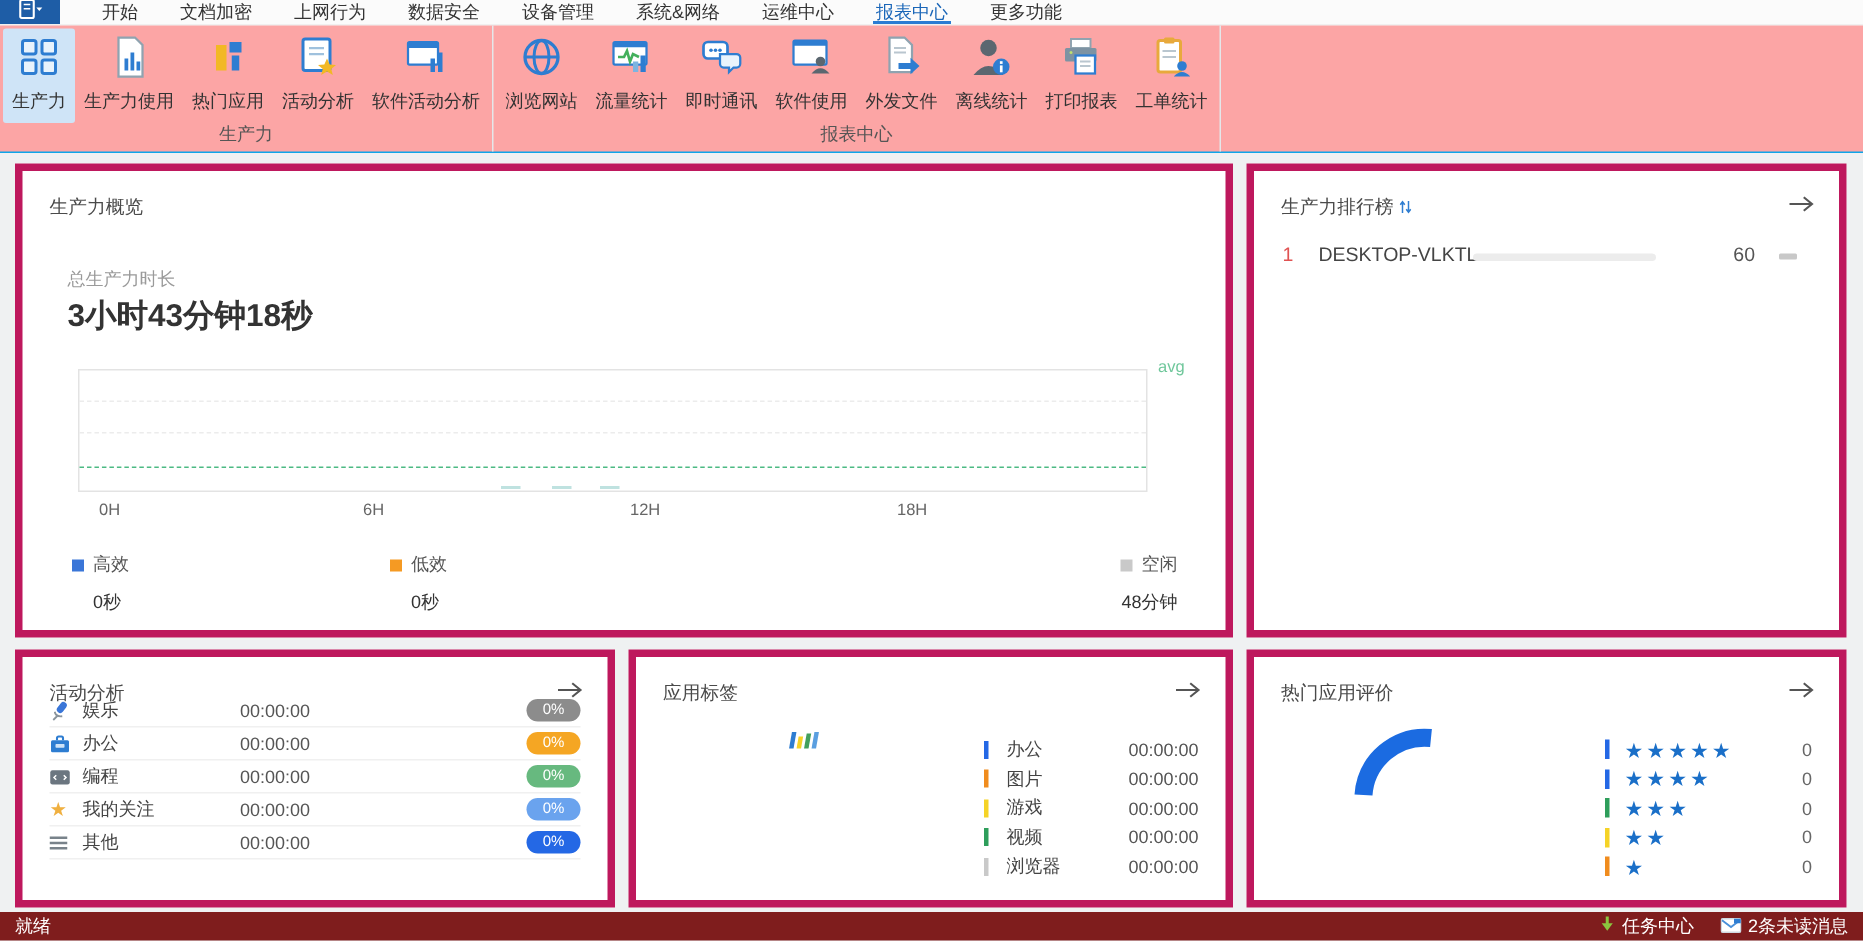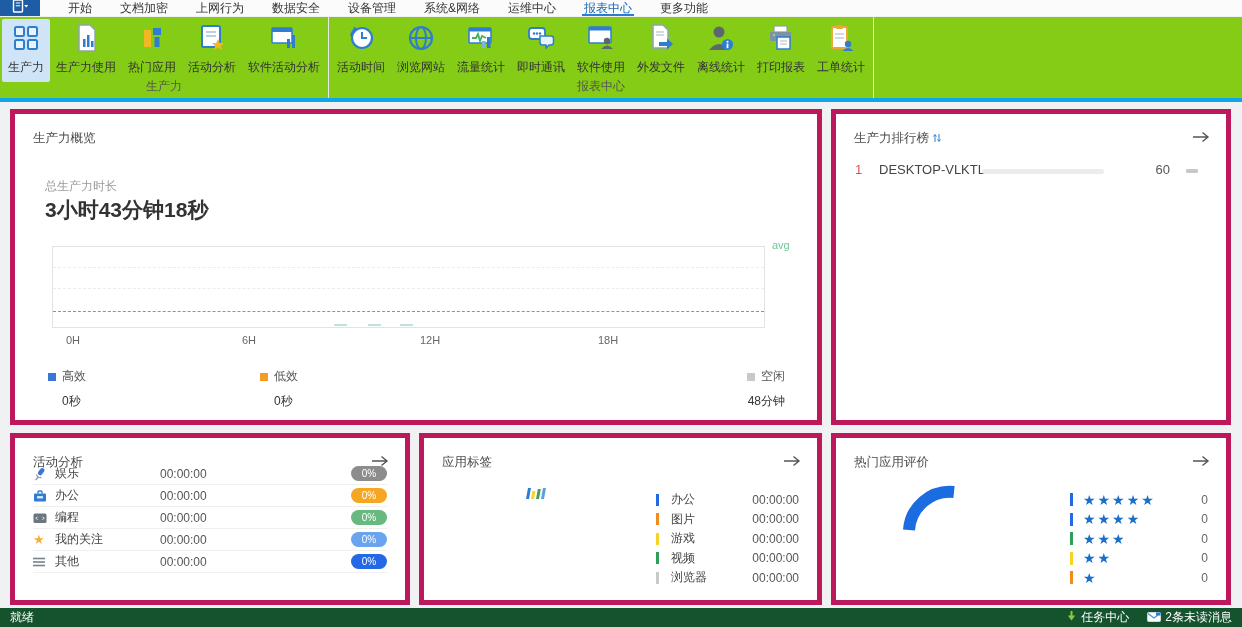--- a/index.html
+++ b/index.html
@@ -9,21 +9,21 @@
 
   
   .menubar { position:relative; height:17px; background:#fbfbfb; display:flex; align-items:stretch; border-bottom:1px solid #f0f0f0; }
   .appbtn { width:40px; background:#1e5da6; display:flex; align-items:center; justify-content:center; cursor:pointer; }
   .menu-items { display:flex; align-items:stretch; margin-left:14px; }
   .mitem { font-size:12px; color:#333; padding:0 14px; display:flex; align-items:center; cursor:pointer; position:relative; }
   .mitem.active { color:#1a66b8; }
   .mitem.active::after { content:""; position:absolute; left:12px; right:12px; bottom:0; height:2px; background:#2b7cd3; }
 
   
-  .ribbon { position:relative; height:85px; background:#84cc16; border-bottom:4px solid #0ea5e9; display:flex; }
+  .ribbon { position:relative; height:85px; background:#fca5a5; border-bottom:1px solid #0ea5e9; display:flex; }
   .rgroup { position:relative; height:100%; border-right:1px solid #e4e7ea; padding:2px 2px 0 2px; }
   .ritems { display:flex; align-items:flex-start; }
   .ritem { display:flex; flex-direction:column; align-items:center; padding:4px 6px 6px 6px; min-width:48px; cursor:pointer; border-radius:2px; }
   .ritem.selected { background:#cfe4f7; }
   .ric { width:30px; height:30px; display:block; }
   .rlabel { font-size:12px; color:#333; margin-top:6px; white-space:nowrap; }
   .glabel { position:absolute; bottom:3px; left:0; right:0; text-align:center; font-size:12px; color:#555; }
 
   
   .content { position:absolute; top:103px; left:0; right:0; bottom:19px; padding:6px 10px; display:grid; grid-template-columns:400px 403px 400px; grid-template-rows:316px 172px; gap:8px 9px; }
@@ -80,21 +80,21 @@
 
   
   .rate-arc { position:absolute; top:46px; left:66px; }
   .rate-rows { position:absolute; top:52px; left:234px; right:16px; }
   .rate-row { position:relative; height:19.5px; display:flex; align-items:center; }
   .rate-bar { width:3px; height:13px; margin-right:10px; }
   .rate-stars { font-size:14px; letter-spacing:2px; line-height:1; }
   .rate-count { position:absolute; right:2px; font-size:12px; color:#666; }
 
   
-  .statusbar { position:absolute; left:0; right:0; bottom:0; height:19px; background:#14532d; color:#fff; font-size:12px; display:flex; align-items:center; padding:0 10px; }
+  .statusbar { position:absolute; left:0; right:0; bottom:0; height:19px; background:#7f1d1d; color:#fff; font-size:12px; display:flex; align-items:center; padding:0 10px; }
   .sb-left { flex:1; }
   .sb-item { display:flex; align-items:center; gap:4px; margin-left:18px; cursor:pointer; }
 </style>
 </head>
 <body>
 
 <div class="app">
 
   <div class="menubar">
     <div class="appbtn">
@@ -168,29 +168,20 @@
                 <rect x="23" y="12" width="3" height="13" fill="#2e7dd1"></rect>
               </svg></span>
           <span class="rlabel">软件活动分析</span>
         </div>
       </div>
       <div class="glabel">生产力</div>
     </div>
 
     <div class="rgroup">
       <div class="ritems">
-        <div class="ritem">
-          <span class="ric"><svg viewBox="0 0 30 30" width="30" height="30">
-                <circle cx="16" cy="15" r="10" fill="#fff" stroke="#2e7dd1" stroke-width="2.2"></circle>
-                <path d="M16 9 v6 h5" fill="none" stroke="#2e7dd1" stroke-width="2"></path>
-                <path d="M5 13 A11 11 0 0 1 9 6" fill="none" stroke="#2e7dd1" stroke-width="2"></path>
-                <polygon points="8,3.5 11.5,6.5 7,8" fill="#2e7dd1"></polygon>
-              </svg></span>
-          <span class="rlabel">活动时间</span>
-        </div>
         <div class="ritem">
           <span class="ric"><svg viewBox="0 0 30 30" width="30" height="30">
                 <circle cx="15" cy="15" r="11" fill="none" stroke="#2e7dd1" stroke-width="2.2"></circle>
                 <ellipse cx="15" cy="15" rx="5" ry="11" fill="none" stroke="#2e7dd1" stroke-width="2"></ellipse>
                 <line x1="4" y1="15" x2="26" y2="15" stroke="#2e7dd1" stroke-width="2"></line>
               </svg></span>
           <span class="rlabel">浏览网站</span>
         </div>
         <div class="ritem">
           <span class="ric"><svg viewBox="0 0 30 30" width="30" height="30">

